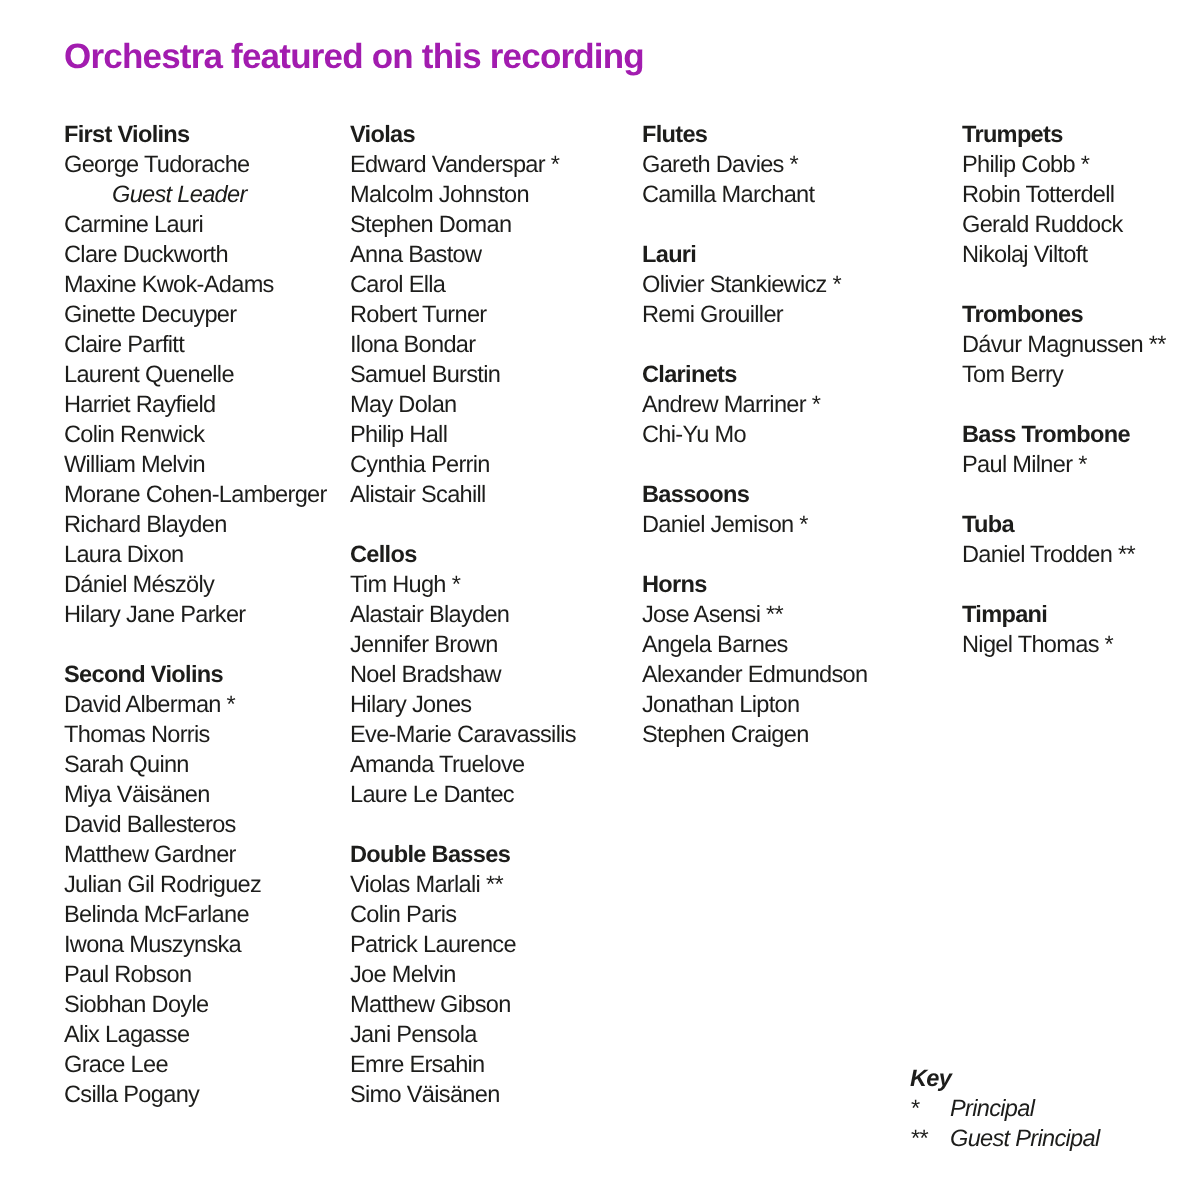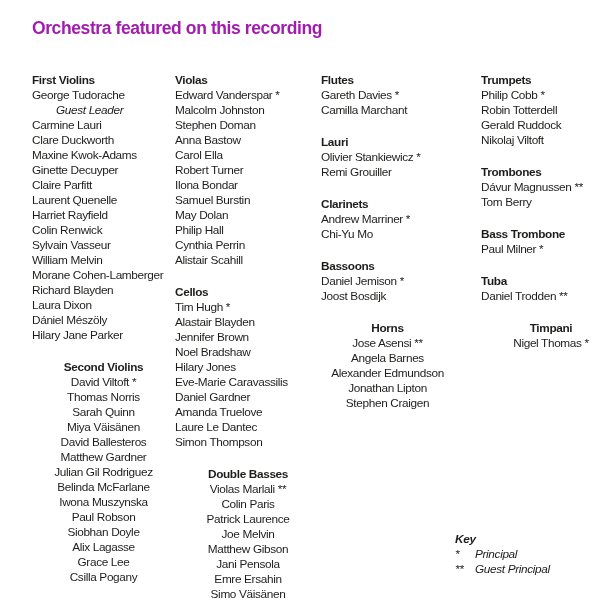--- a/index.html
+++ b/index.html
@@ -32,22 +32,22 @@
     top: 56px;
     font-size: 11.8px;
     line-height: 15px;
     letter-spacing: -0.35px;
     white-space: nowrap;
   }
   .col-1 { left: 32px;  width: 143px; }
   .col-2 { left: 175px; width: 146px; }
   .col-3 { left: 321px; width: 133px; }
   .col-4 { left: 481px; width: 140px; }
-  .section { margin: 17px 0 15px 0; }
-  .section:last-child { margin-bottom: 0; text-align: center; }
+  .section { margin: 4px 0 15px 0; }
+  .section:last-child { margin-bottom: 0; }
   .heading { font-weight: 700; }
   .member { font-weight: 400; }
   .member.role {
     font-style: italic;
     padding-left: 24px;
   }
   .key-block {
     position: absolute;
     left: 455px;
     top: 532px;
@@ -77,31 +77,30 @@
         <div class="member">George Tudorache</div>
         <div class="member role">Guest Leader</div>
         <div class="member">Carmine Lauri</div>
         <div class="member">Clare Duckworth</div>
         <div class="member">Maxine Kwok-Adams</div>
         <div class="member">Ginette Decuyper</div>
         <div class="member">Claire Parfitt</div>
         <div class="member">Laurent Quenelle</div>
         <div class="member">Harriet Rayfield</div>
         <div class="member">Colin Renwick</div>
-        <div class="member">Sylvain Vasseur</div>
         <div class="member">William Melvin</div>
         <div class="member">Morane Cohen-Lamberger</div>
         <div class="member">Richard Blayden</div>
         <div class="member">Laura Dixon</div>
         <div class="member">Dániel Mészöly</div>
         <div class="member">Hilary Jane Parker</div>
       </div>
       <div class="section">
         <div class="heading">Second Violins</div>
-        <div class="member">David Viltoft *</div>
+        <div class="member">David Alberman *</div>
         <div class="member">Thomas Norris</div>
         <div class="member">Sarah Quinn</div>
         <div class="member">Miya Väisänen</div>
         <div class="member">David Ballesteros</div>
         <div class="member">Matthew Gardner</div>
         <div class="member">Julian Gil Rodriguez</div>
         <div class="member">Belinda McFarlane</div>
         <div class="member">Iwona Muszynska</div>
         <div class="member">Paul Robson</div>
         <div class="member">Siobhan Doyle</div>
@@ -127,24 +126,22 @@
         <div class="member">Alistair Scahill</div>
       </div>
       <div class="section">
         <div class="heading">Cellos</div>
         <div class="member">Tim Hugh *</div>
         <div class="member">Alastair Blayden</div>
         <div class="member">Jennifer Brown</div>
         <div class="member">Noel Bradshaw</div>
         <div class="member">Hilary Jones</div>
         <div class="member">Eve-Marie Caravassilis</div>
-        <div class="member">Daniel Gardner</div>
         <div class="member">Amanda Truelove</div>
         <div class="member">Laure Le Dantec</div>
-        <div class="member">Simon Thompson</div>
       </div>
       <div class="section">
         <div class="heading">Double Basses</div>
         <div class="member">Violas Marlali **</div>
         <div class="member">Colin Paris</div>
         <div class="member">Patrick Laurence</div>
         <div class="member">Joe Melvin</div>
         <div class="member">Matthew Gibson</div>
         <div class="member">Jani Pensola</div>
         <div class="member">Emre Ersahin</div>
@@ -163,21 +160,20 @@
         <div class="member">Remi Grouiller</div>
       </div>
       <div class="section">
         <div class="heading">Clarinets</div>
         <div class="member">Andrew Marriner *</div>
         <div class="member">Chi-Yu Mo</div>
       </div>
       <div class="section">
         <div class="heading">Bassoons</div>
         <div class="member">Daniel Jemison *</div>
-        <div class="member">Joost Bosdijk</div>
       </div>
       <div class="section">
         <div class="heading">Horns</div>
         <div class="member">Jose Asensi **</div>
         <div class="member">Angela Barnes</div>
         <div class="member">Alexander Edmundson</div>
         <div class="member">Jonathan Lipton</div>
         <div class="member">Stephen Craigen</div>
       </div>
     </div>

